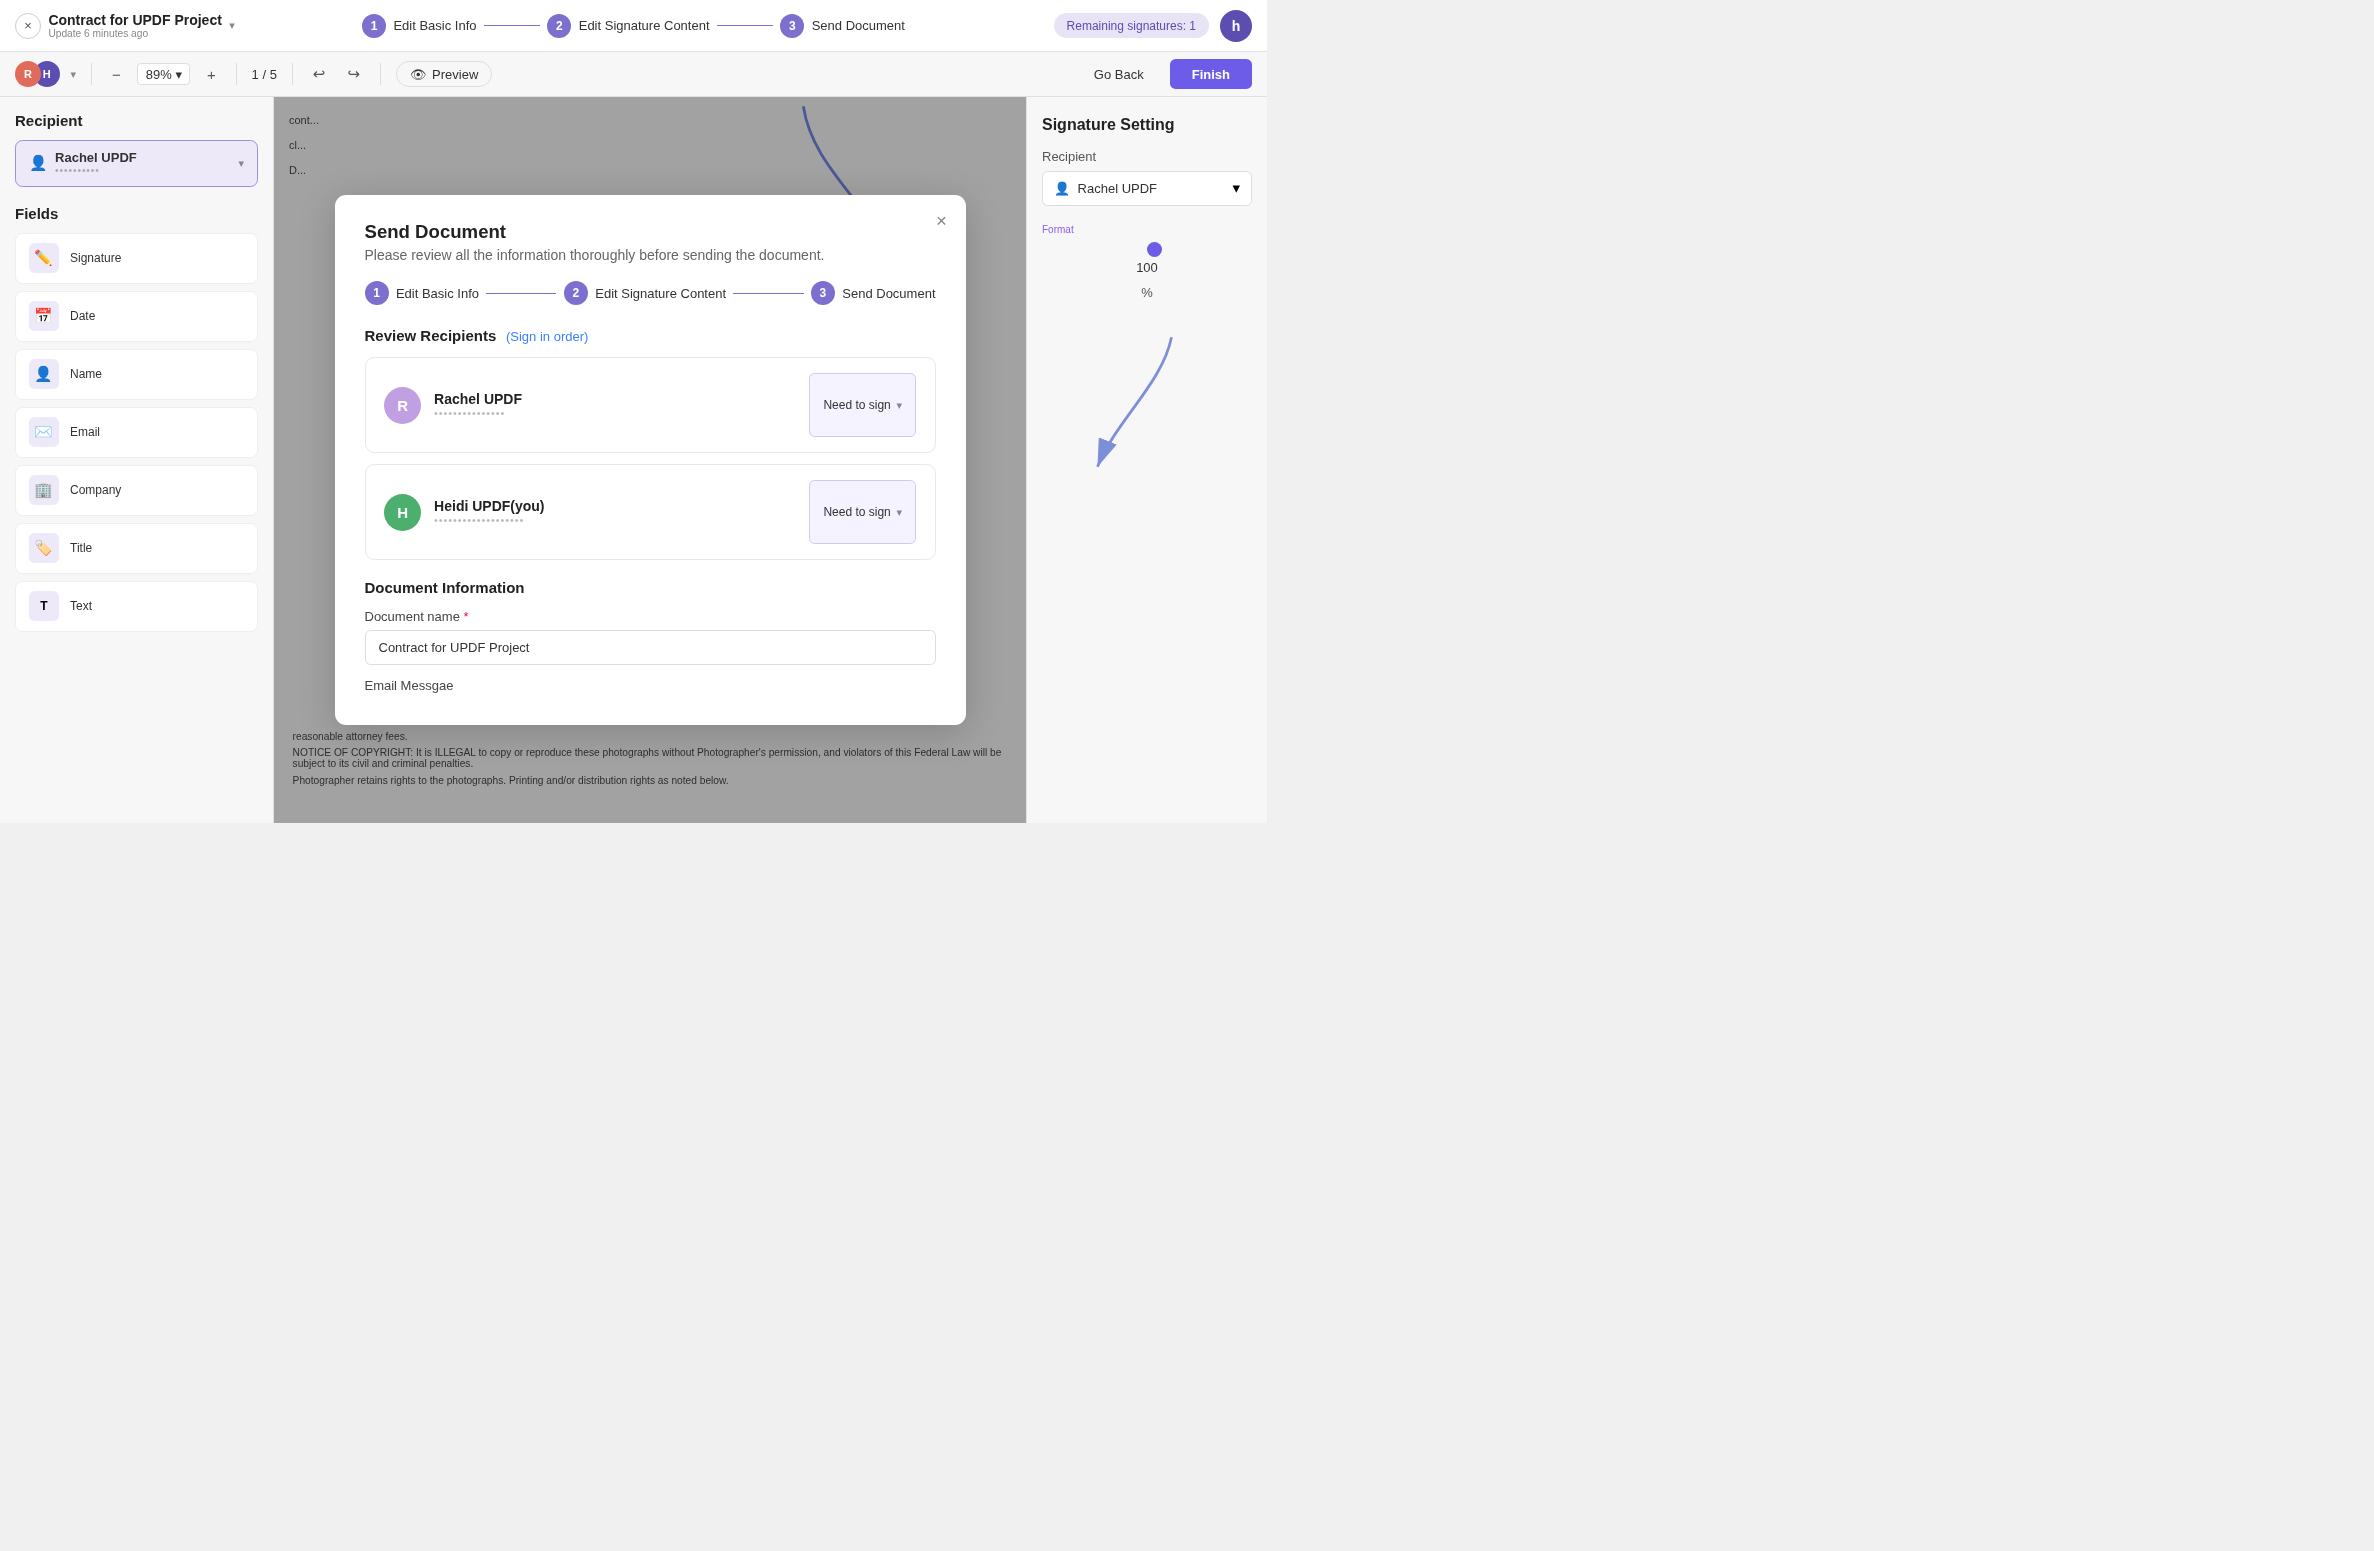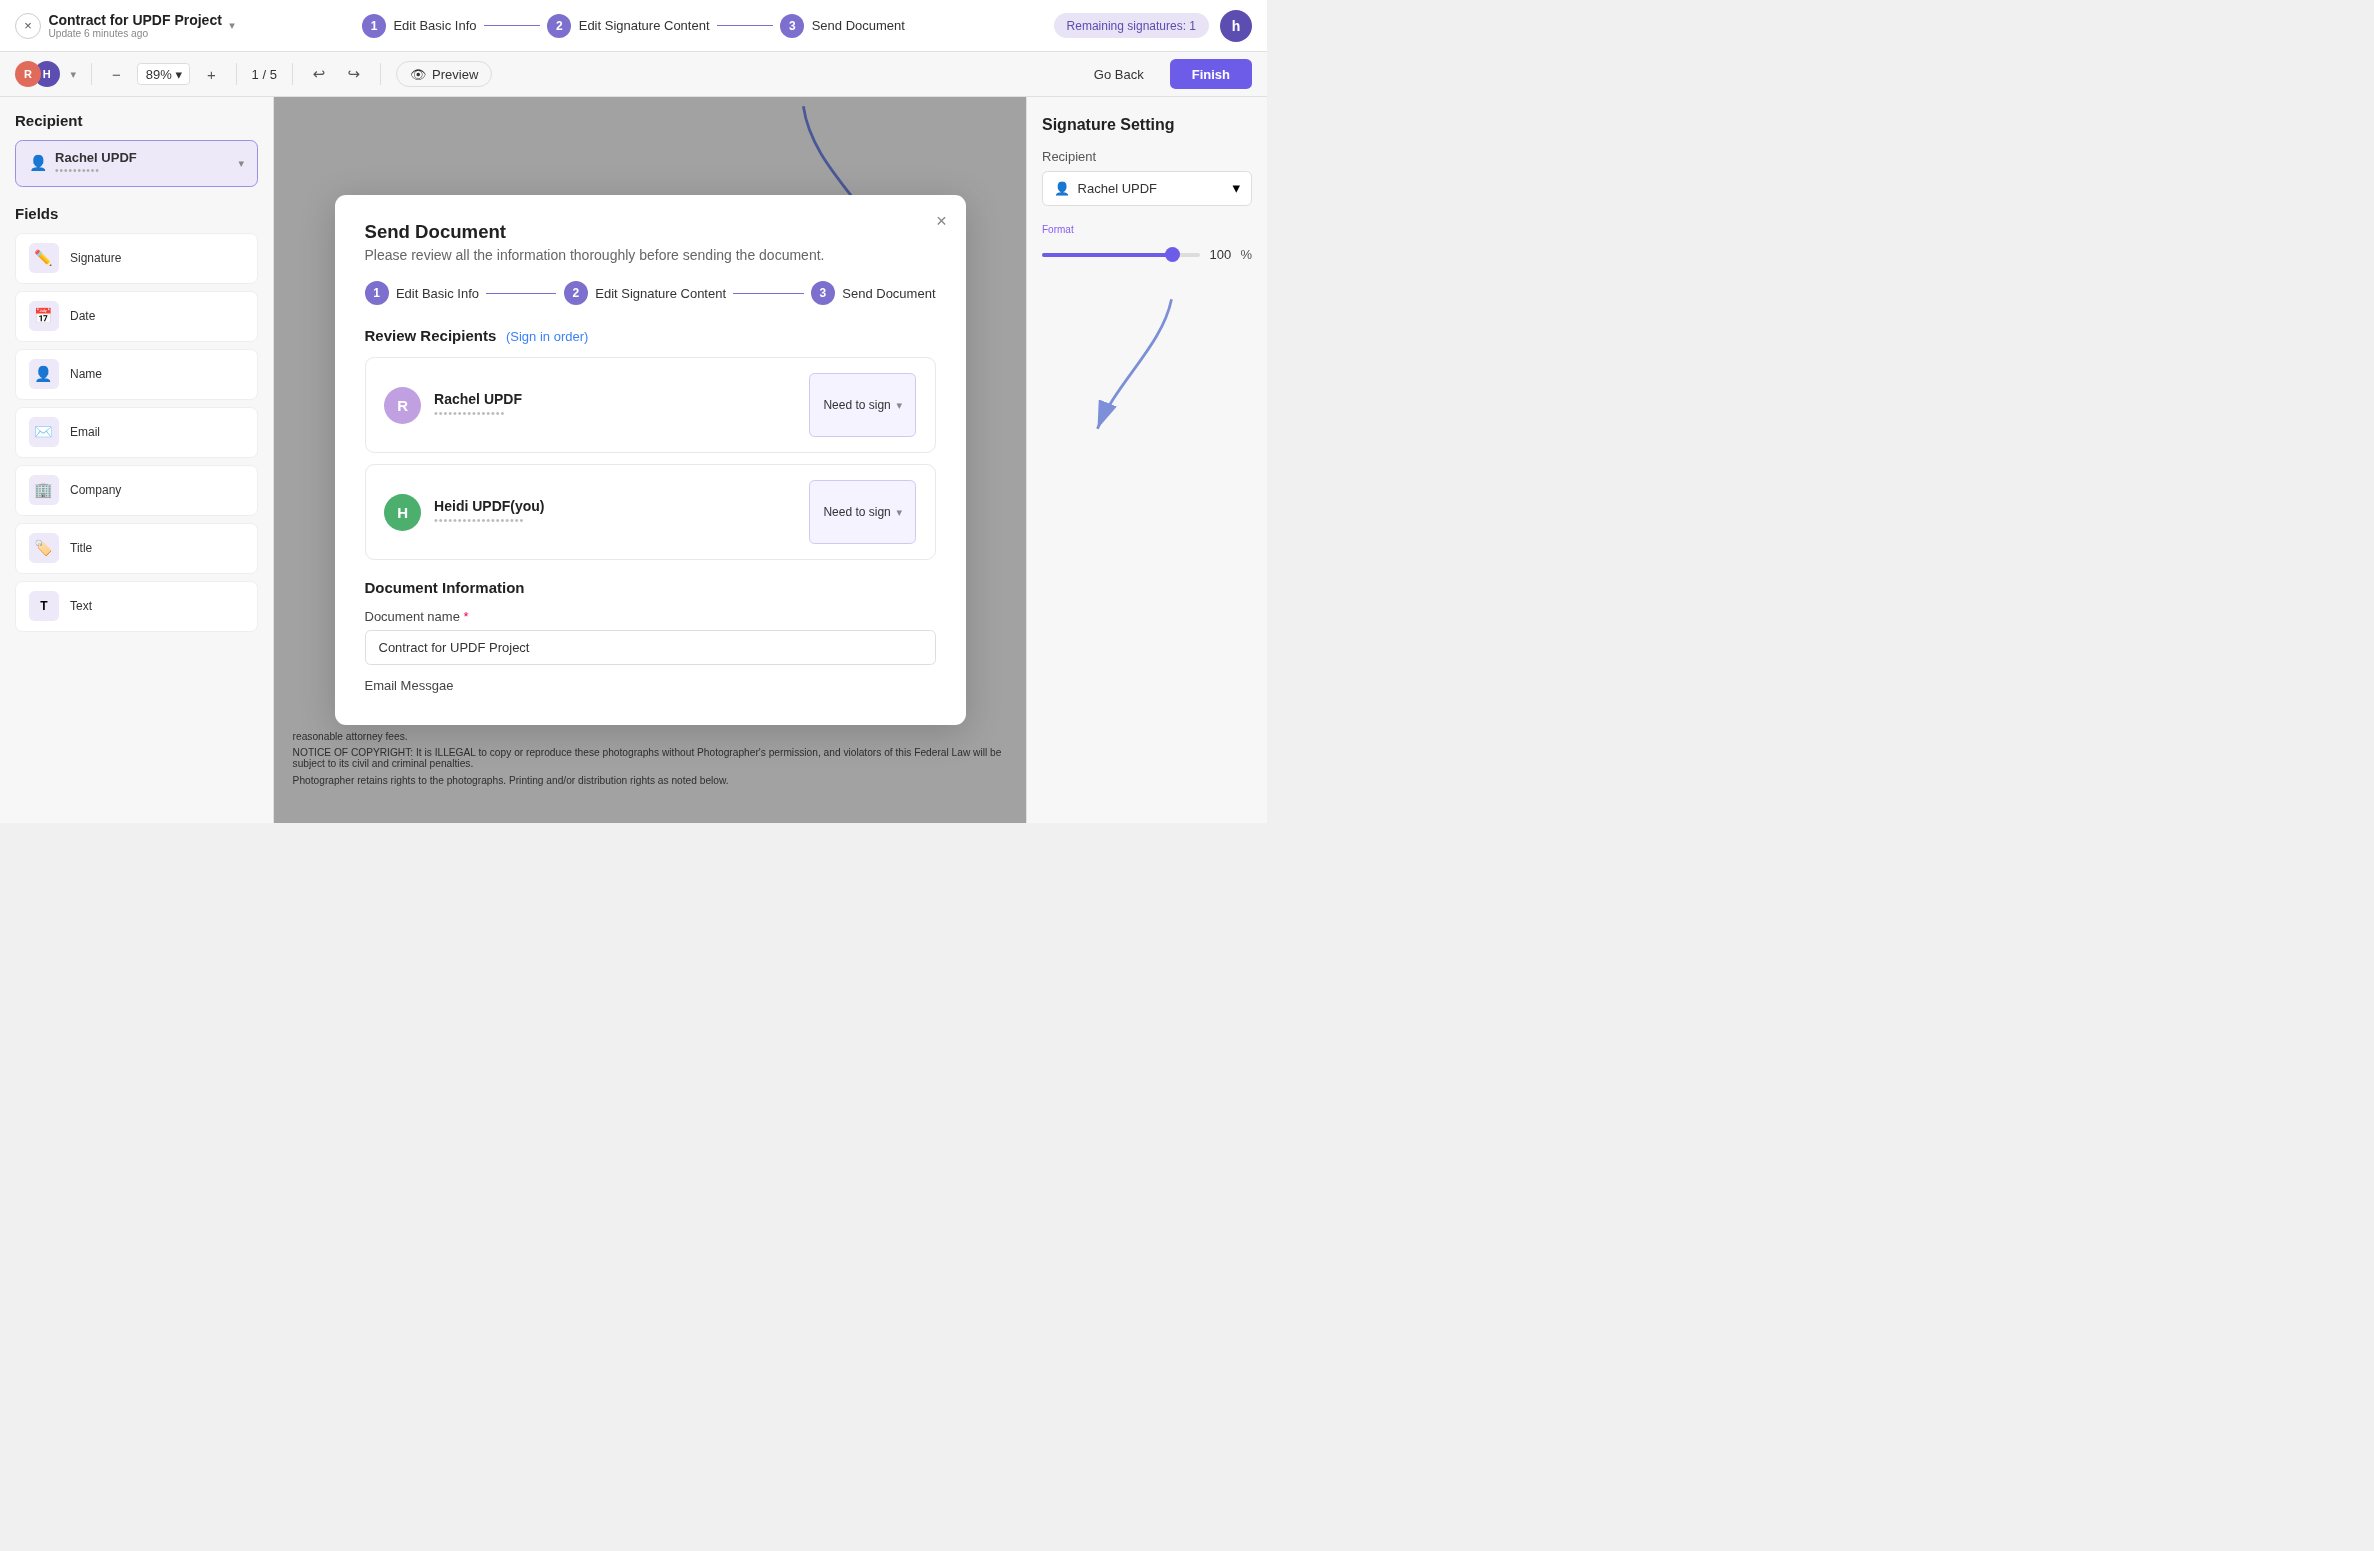--- a/index.html
+++ b/index.html
@@ -65,21 +65,21 @@
     .doc-content { padding: 15px; font-size: 11px; color: #444; line-height: 1.6; }
     .doc-content p { margin-bottom: 7.4px; }
 
     
     .right-sidebar { width: 241px; background: #f7f7f7; border-left: 0.9px solid #e0e0e0; padding: 18.6px 15px; flex-shrink: 0; }
     .sig-setting-title { font-size: 16px; font-weight: 700; color: #222; margin-bottom: 15px; }
     .sig-setting-label { font-size: 13px; color: #555; margin-bottom: 7.4px; }
     .recipient-select { display: flex; align-items: center; justify-content: space-between; background: #fff; border: 0.9px solid #ddd; border-radius: 5.6px; padding: 7.4px 11px; cursor: pointer; margin-bottom: 18.6px; }
     .recipient-select-inner { display: flex; align-items: center; gap: 7.4px; font-size: 13px; color: #333; }
     .format-label { font-size: 10px; color: #8b5cf6; margin-bottom: 12px; }
-    .slider-row { display: flex; align-items: center; gap: 9.3px; }
+    .slider-row { display: flex; align-items: center; gap: 9.3px; flex-direction: column; }
     .slider-track { flex: 1; height: 3.7px; background: #ddd; border-radius: 1.9px; position: relative; }
     .slider-fill { width: 80%; height: 3.7px; background: #6c5ce7; border-radius: 1.9px; }
     .slider-thumb { width: 15px; height: 15px; border-radius: 50%; background: #6c5ce7; position: absolute; top: -5.6px; left: 78%; cursor: pointer; }
     .format-value { font-size: 13px; color: #333; }
     .format-pct { font-size: 13px; color: #555; }
 
     
     .modal-overlay { position: absolute; inset: 0; background: rgba(0,0,0,0.3); z-index: 100; display: flex; align-items: center; justify-content: center; }
     .modal { background: #fff; border-radius: 11px; width: 631px; max-height: 631px; overflow-y: auto; padding: 26px 30px; position: relative; box-shadow: 0 7.4px 37px rgba(0,0,0,0.18); }
     .modal-title { font-size: 18.6px; font-weight: 700; color: #222; margin-bottom: 3.7px; }
@@ -226,20 +226,25 @@
       <div class="field-icon">🏷️</div>
       <span class="field-label">Title</span>
     </div>
     <div class="field-item">
       <div class="field-icon" style="font-size:12px;font-weight:700;">T</div>
       <span class="field-label">Text</span>
     </div>
   </div>
 
   <div class="doc-area">
+    <div class="doc-content">
+      <p>cont...</p>
+      <p>cl...</p>
+      <p>D...</p>
+    </div>
 
     <svg class="arrow-svg" style="position:absolute;bottom:56px;right:74px;width:186px;height:204px;" viewBox="0 0 200 220">
       <defs>
         <marker id="arrowhead" markerWidth="10" markerHeight="7" refX="10" refY="3.5" orient="auto">
           <polygon points="0 0, 10 3.5, 0 7" fill="#6c7fd8"></polygon>
         </marker>
       </defs>
       <path d="M 40 10 C 50 80, 120 120, 150 200" stroke="#6c7fd8" stroke-width="3" fill="none" marker-end="url(#arrowhead)"></path>
     </svg>
 

